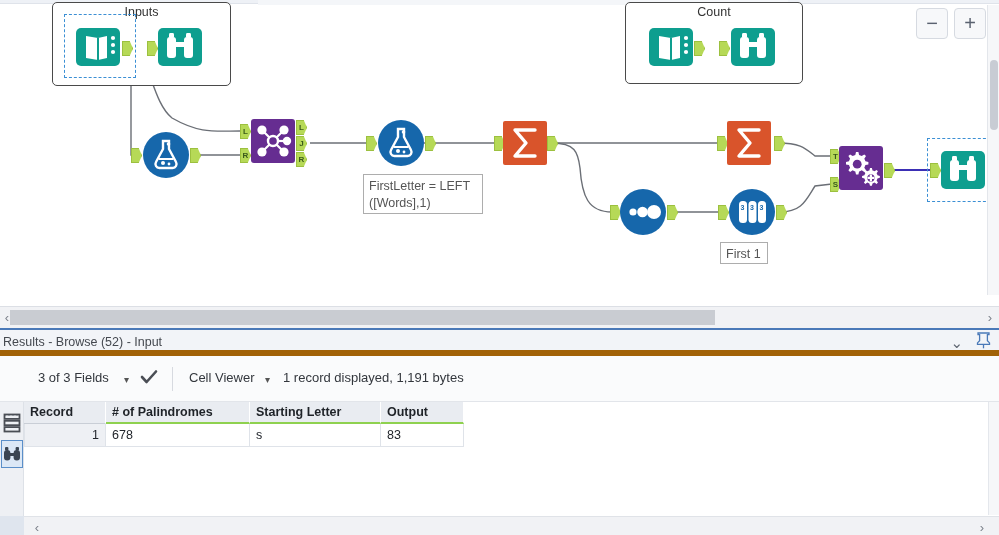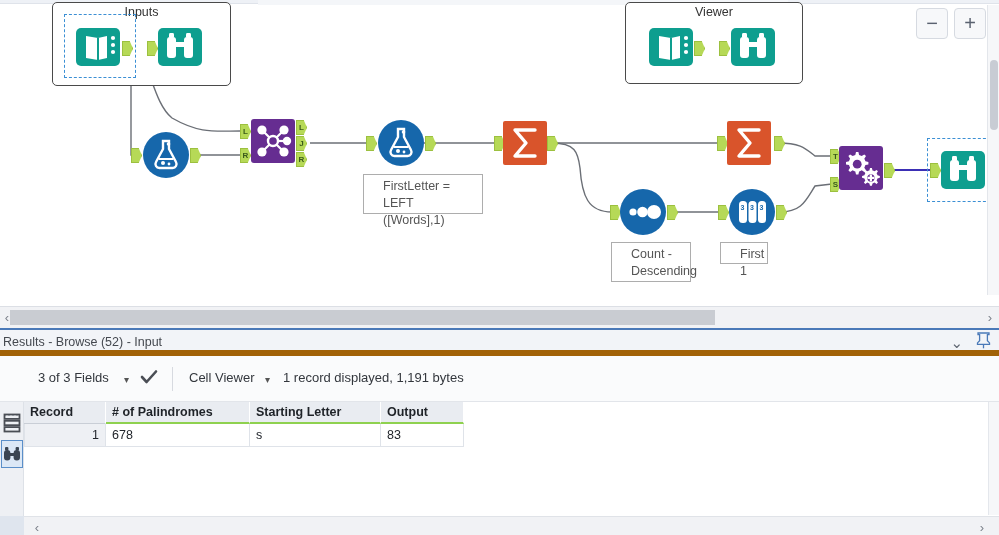--- a/index.html
+++ b/index.html
@@ -67,21 +67,21 @@
   }
 
   
   .annot {
     position: absolute;
     border: 1px solid #adadad;
     background: #ffffff;
     color: #555;
     font-size: 12.5px;
     line-height: 17px;
-    padding: 3px 5px 4px 19px;
+    padding: 3px 5px 4px 5px;
     white-space: pre-line;
   }
 
   
   .zoom-btn {
     position: absolute;
     width: 32px; height: 31px;
     background: #f7f8fa;
     border: 1px solid #d6dae1;
     border-radius: 4px;
@@ -269,21 +269,21 @@
         <rect x="1" y="4" width="44" height="38" rx="5" fill="#0e9e8f"></rect>
         <rect x="10" y="13" width="9" height="21" rx="3" fill="#ffffff"></rect>
         <rect x="27" y="13" width="9" height="21" rx="3" fill="#ffffff"></rect>
         <rect x="18.5" y="18" width="9" height="5" fill="#ffffff"></rect>
         <rect x="12" y="9" width="5" height="5" rx="1.4" fill="#ffffff"></rect>
         <rect x="29" y="9" width="5" height="5" rx="1.4" fill="#ffffff"></rect>
       </svg>
     </div>
 
     <div class="container-box" style="left:625px; top:2px; width:178px; height:82px;">
-      <div class="container-title">Viewer</div>
+      <div class="container-title">Count</div>
     </div>
     <div class="node" style="left:648px; top:24px;">
       <svg width="46" height="46" viewBox="0 0 46 46">
         <rect x="1" y="4" width="44" height="38" rx="5" fill="#0e9e8f"></rect>
         <path d="M23 14 L11 12 L11 34 L23 36 Z" fill="#ffffff"></path>
         <path d="M23 14 L32 12 L32 34 L23 36 Z" fill="#ffffff"></path>
         <path d="M23 14 L23 36" stroke="#0e9e8f" stroke-width="2"></path>
         <circle cx="38" cy="14" r="2.1" fill="#ffffff"></circle>
         <circle cx="38" cy="21" r="2.1" fill="#ffffff"></circle>
         <circle cx="38" cy="28" r="2.1" fill="#ffffff"></circle>
@@ -381,22 +381,20 @@
     <div class="anchor in" style="left:610px; top:205px;"></div>
     <div class="node" style="left:619px; top:188px;">
       <svg width="48" height="48" viewBox="0 0 48 48">
         <circle cx="24" cy="24" r="23" fill="#1667ab"></circle>
         <circle cx="14" cy="24" r="3.6" fill="#ffffff"></circle>
         <circle cx="23.5" cy="24" r="5.3" fill="#ffffff"></circle>
         <circle cx="35" cy="24" r="7" fill="#ffffff"></circle>
       </svg>
     </div>
     <div class="anchor out" style="left:667px; top:205px;"></div>
-    <div class="annot" style="left:611px; top:242px; width:80px; height:40px;">Count -
-Descending</div>
 
     <div class="anchor in" style="left:718px; top:205px;"></div>
     <div class="node" style="left:728px; top:188px;">
       <svg width="48" height="48" viewBox="0 0 48 48">
         <circle cx="24" cy="24" r="23" fill="#1667ab"></circle>
         <g fill="#ffffff">
           <rect x="11" y="13" width="8" height="22" rx="3.5"></rect>
           <rect x="20.5" y="13" width="8" height="22" rx="3.5"></rect>
           <rect x="30" y="13" width="8" height="22" rx="3.5"></rect>
         </g>

